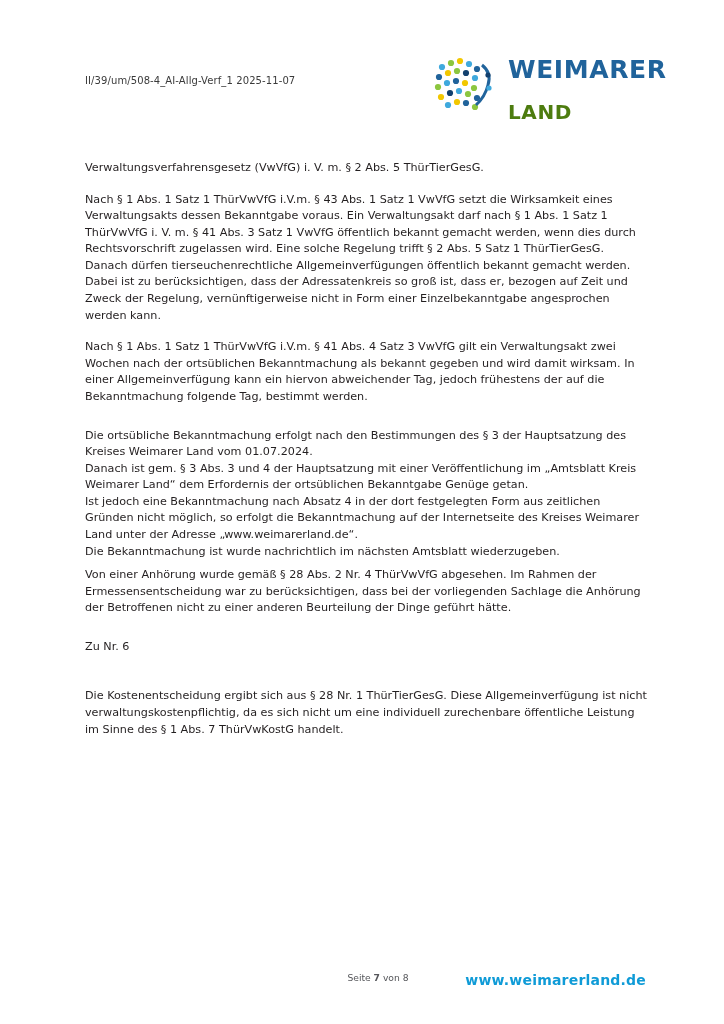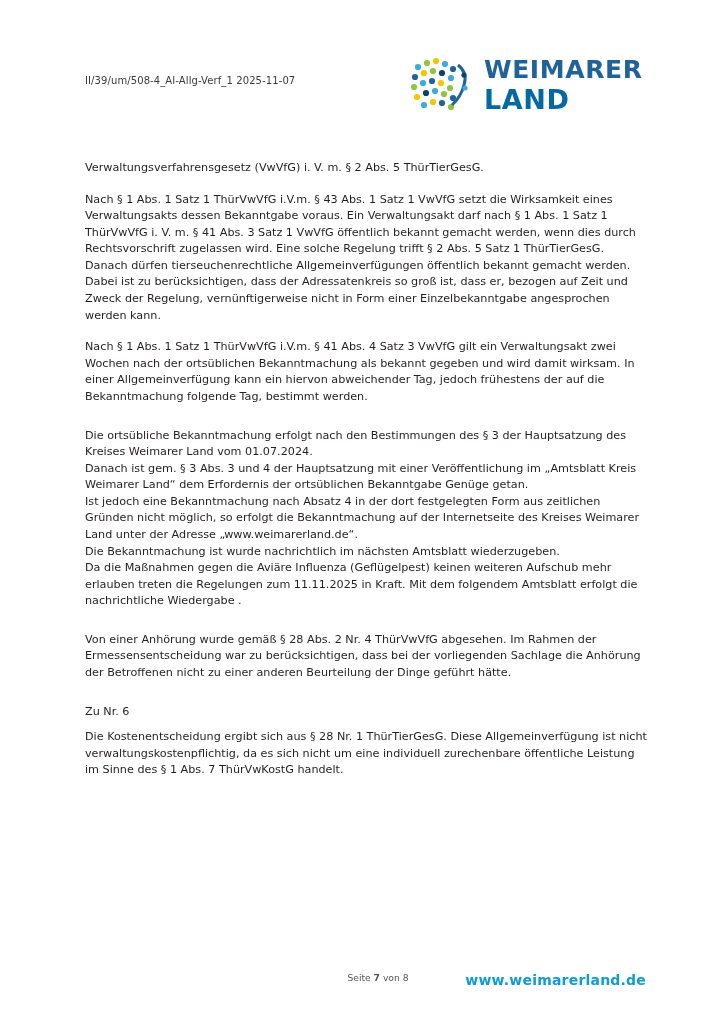--- a/index.html
+++ b/index.html
@@ -43,21 +43,21 @@
   }
   .org-sub {
     font-size: 10px;
     color: #3a3a3a;
     margin-top: 3px;
     white-space: nowrap;
     letter-spacing: 0.1px;
   }
   .logo {
     position: absolute;
-    left: 408px;
+    left: 432px;
     top: 55px;
     width: 208px;
     height: 58px;
   }
   .logo-mark {
     position: absolute;
     left: 0;
     top: 0;
     width: 68px;
     height: 58px;
@@ -69,46 +69,46 @@
     line-height: 1.0;
   }
   .logo-text .l1 {
     font-size: 25px;
     font-weight: bold;
     letter-spacing: 0.6px;
     color: #20639b;
     display: block;
   }
   .logo-text .l2 {
-    font-size: 27px;
+    font-size: 20px;
     font-weight: bold;
     letter-spacing: 0.6px;
-    color: #0369a1;
+    color: #4d7c0f;
     display: block;
-    margin-top: 4px;
+    margin-top: 20px;
   }
   
   .content {
     position: absolute;
     left: 85px;
     top: 160px;
     width: 562px;
     font-size: 11.2px;
     line-height: 1.48;
     color: #231f20;
   }
   .para {
     margin: 0 0 15px 0;
     text-align: left;
   }
   .para.tight {
     margin-bottom: 0;
   }
   .para.heading {
-    margin-bottom: 2px;
+    margin-bottom: 26px;
   }
   .spacer-lg { height: 7px; }
   
   .footer {
     position: absolute;
     left: 0;
     top: 972px;
     width: 724px;
     height: 30px;
   }
@@ -191,21 +191,20 @@
     <p class="para">Nach § 1 Abs. 1 Satz 1 ThürVwVfG i.V.m. § 43 Abs. 1 Satz 1 VwVfG setzt die Wirksamkeit eines Verwaltungsakts dessen Bekanntgabe voraus. Ein Verwaltungsakt darf nach § 1 Abs. 1 Satz 1 ThürVwVfG i. V. m. § 41 Abs. 3 Satz 1 VwVfG öffentlich bekannt gemacht werden, wenn dies durch Rechtsvorschrift zugelassen wird. Eine solche Regelung trifft § 2 Abs. 5 Satz 1 ThürTierGesG. Danach dürfen tierseuchenrechtliche Allgemeinverfügungen öffentlich bekannt gemacht werden. Dabei ist zu berücksichtigen, dass der Adressatenkreis so groß ist, dass er, bezogen auf Zeit und Zweck der Regelung, vernünftigerweise nicht in Form einer Einzelbekanntgabe angesprochen werden kann.</p>
 
     <p class="para">Nach § 1 Abs. 1 Satz 1 ThürVwVfG i.V.m. § 41 Abs. 4 Satz 3 VwVfG gilt ein Verwaltungsakt zwei Wochen nach der ortsüblichen Bekanntmachung als bekannt gegeben und wird damit wirksam. In einer Allgemeinverfügung kann ein hiervon abweichender Tag, jedoch frühestens der auf die Bekanntmachung folgende Tag, bestimmt werden.</p>
 
     <div class="spacer-lg"></div>
 
     <p class="para tight">Die ortsübliche Bekanntmachung erfolgt nach den Bestimmungen des § 3 der Hauptsatzung des Kreises Weimarer Land vom 01.07.2024.</p>
     <p class="para tight">Danach ist gem. § 3 Abs. 3 und 4 der Hauptsatzung mit einer Veröffentlichung im „Amtsblatt Kreis Weimarer Land“ dem Erfordernis der ortsüblichen Bekanntgabe Genüge getan.</p>
     <p class="para tight">Ist jedoch eine Bekanntmachung nach Absatz 4 in der dort festgelegten Form aus zeitlichen Gründen nicht möglich, so erfolgt die Bekanntmachung auf der Internetseite des Kreises Weimarer Land unter der Adresse „www.weimarerland.de“.</p>
     <p class="para tight">Die Bekanntmachung ist wurde nachrichtlich im nächsten Amtsblatt wiederzugeben.</p>
-    <p class="para">Da die Maßnahmen gegen die Aviäre Influenza (Geflügelpest) keinen weiteren Aufschub mehr erlauben treten die Regelungen zum 11.11.2025 in Kraft. Mit dem folgendem Amtsblatt erfolgt die nachrichtliche Wiedergabe .</p>
 
     <div class="spacer-lg"></div>
 
     <p class="para">Von einer Anhörung wurde gemäß § 28 Abs. 2 Nr. 4 ThürVwVfG abgesehen. Im Rahmen der Ermessensentscheidung war zu berücksichtigen, dass bei der vorliegenden Sachlage die Anhörung der Betroffenen nicht zu einer anderen Beurteilung der Dinge geführt hätte.</p>
 
     <div class="spacer-lg"></div>
 
     <p class="para heading">Zu Nr. 6</p>
 
     <div class="spacer-lg"></div>

